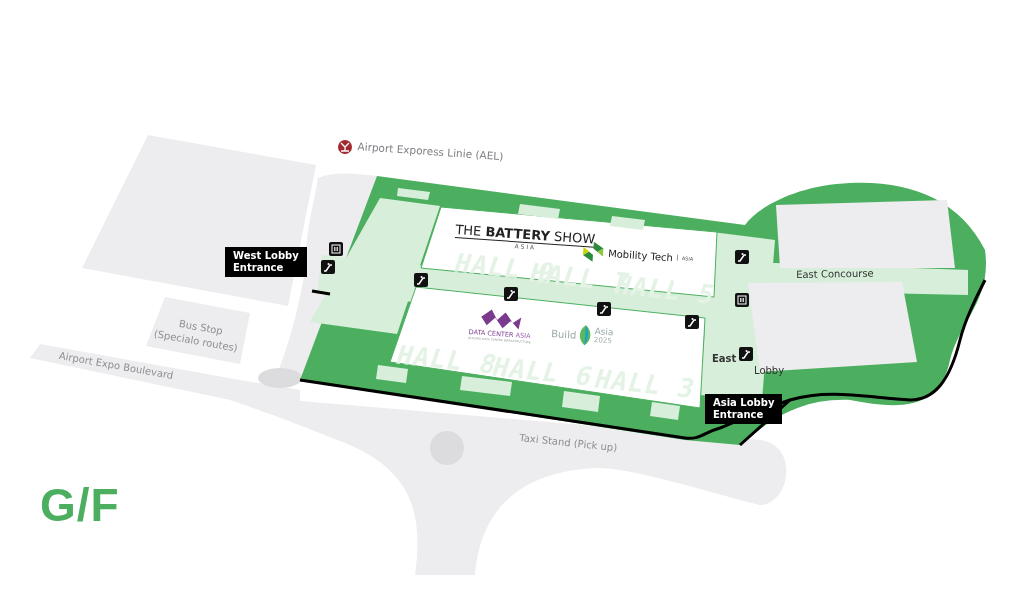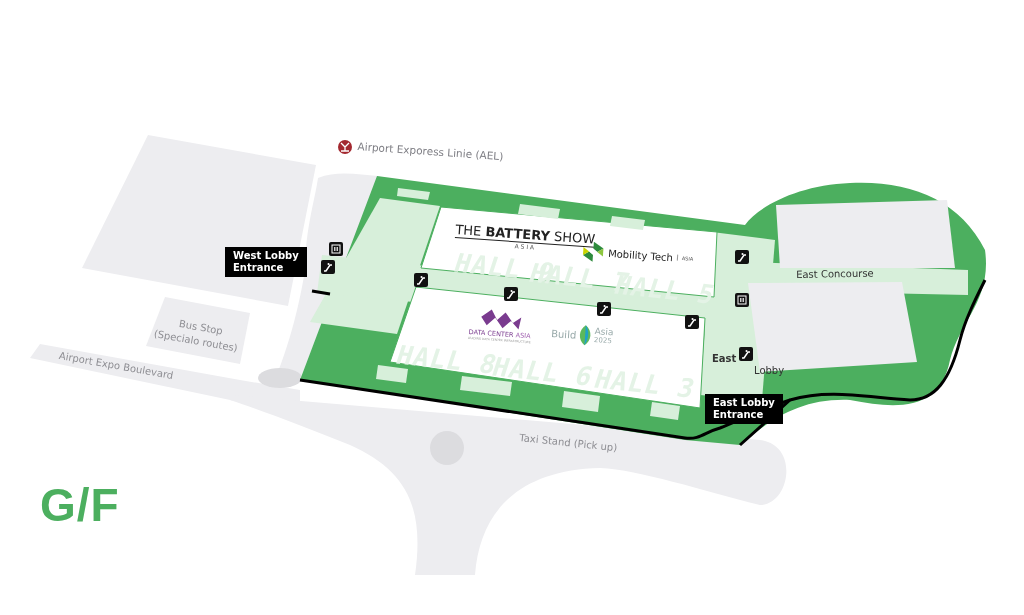--- a/index.html
+++ b/index.html
@@ -126,21 +126,21 @@
 
 <div class="lbl" style="left:796px;top:269px;color:#333;font-size:10px;transform:rotate(-1deg);">East Concourse</div>
 <div class="lbl" style="left:712px;top:353px;color:#333;font-size:10px;font-weight:bold;">East</div>
 <div class="lbl" style="left:708px;top:365px;color:#333;font-size:10px;margin-left:46px;">Lobby</div>
 
 <div class="entr" style="left:225px;top:247px;">
   <div>West Lobby</div>
   <div>Entrance</div>
 </div>
 <div class="entr" style="left:705px;top:394px;">
-  <div>East Lobby</div>
+  <div>Asia Lobby</div>
   <div>Entrance</div>
 </div>
 
 <div class="ico" style="left:329px;top:242px;">
   <svg width="10" height="10" viewBox="0 0 10 10">
       <rect x="1" y="1" width="8" height="8" fill="none" stroke="#fff" stroke-width="1"></rect>
       <path d="M3.5,3 V7 M5,3 V7 M6.5,3 V7" stroke="#fff" stroke-width="0.8"></path>
     </svg>
 </div>
 <div class="ico" style="left:321px;top:260px;">

